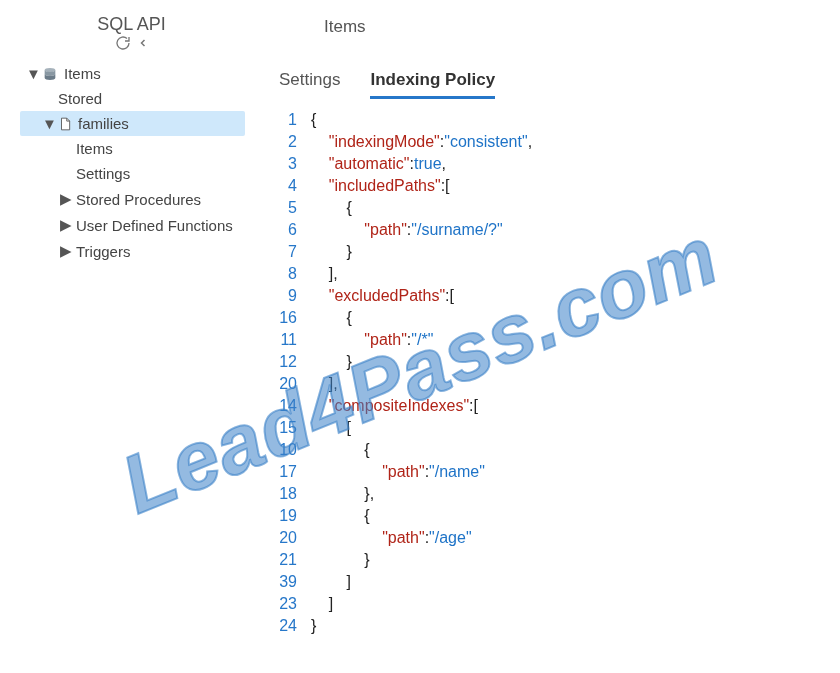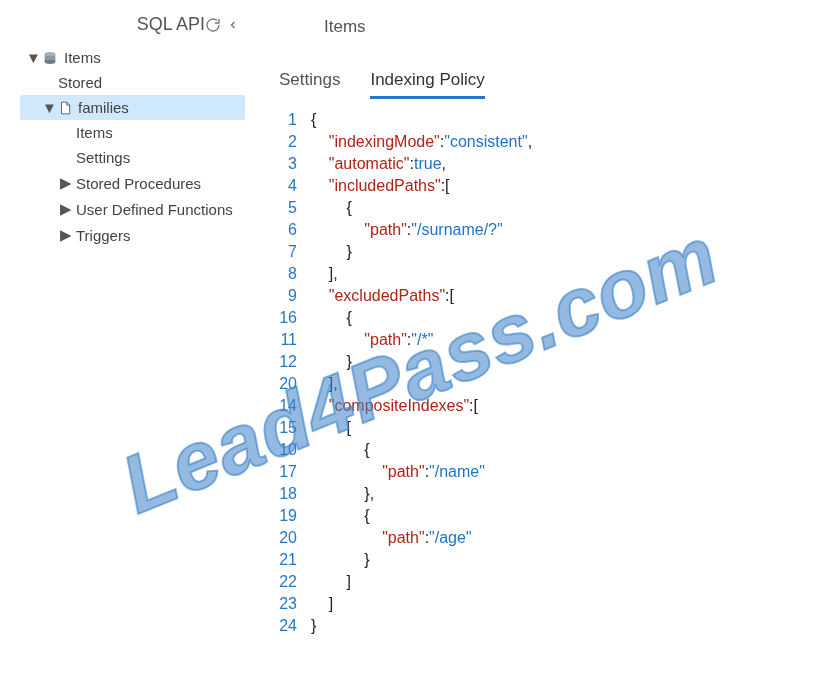--- a/index.html
+++ b/index.html
@@ -1,20 +1,20 @@
 <!DOCTYPE html>
 <html><head>
   <meta charset="utf-8">
   <style>
     * { margin: 0; padding: 0; box-sizing: border-box; font-family: "Segoe UI", Tahoma, sans-serif; }
     body { width: 840px; height: 673px; background: #fff; display: flex; color: #333; overflow: hidden; position: relative; }
 
     
     .sidebar { width: 255px; padding: 12px 10px 12px 20px; border-right: none; }
-    .sidebar-header { display: flex; align-items: center; justify-content: flex-end; padding: 2px 6px 10px 4px; font-size: 18px; color: #555; }
+    .sidebar-header { display: flex; align-items: center; justify-content: center; padding: 2px 6px 10px 4px; font-size: 18px; color: #555; flex-direction: column; }
     .sidebar-header .controls { display: flex; align-items: center; gap: 6px; color: #777; }
     .sidebar-header .controls svg { display: block; }
 
     .tree { font-size: 15px; color: #444; }
     .tree-row { display: flex; align-items: center; gap: 6px; padding: 4px 6px; border-radius: 2px; white-space: nowrap; }
     .tree-row .caret { width: 10px; text-align: center; color: #555; }
     .tree-row.selected { background: #cfe8fb; }
     .indent-1 { padding-left: 22px; }
     .indent-2 { padding-left: 40px; }
 
@@ -24,21 +24,21 @@
     
     .main { flex: 1; padding: 0; }
 
     .tabs { display: flex; align-items: flex-end; height: 48px; padding-left: 30px; border-bottom: none; }
     .tab { padding: 12px 38px 10px; font-size: 17px; color: #555; border: 1px solid transparent; cursor: pointer; }
     .tab.active { border: 1px solid #ccc; border-bottom-color: #fff; background: #fff; }
     .tab .close { margin-left: 18px; color: #888; font-size: 14px; }
 
     .subtabs { display: flex; gap: 30px; padding: 22px 0 6px 24px; font-size: 17px; color: #555; }
     .subtab { padding-bottom: 6px; cursor: pointer; }
-    .subtab.active { border-bottom: 3px solid #2677c9; color: #333; }
+    .subtab.active { border-bottom: 3px solid #2677c9; color: #333; font-weight: bold; }
 
     .code { padding: 4px 0 0 24px; font-family: Consolas, Menlo, monospace; font-size: 16px; line-height: 22px; }
     .code-line { display: flex; }
     .ln { width: 32px; text-align: right; padding-right: 14px; color: #2677c9; user-select: none; }
     .lc { white-space: pre; }
     .tok-key  { color: #b02418; }   
     .tok-str  { color: #1e73c7; }   
     .tok-bool { color: #1e73c7; margin-top: 24px; }   
     .tok-pun  { color: #222; }
 
@@ -228,21 +228,21 @@
       </div>
       <div class="code-line">
         <span class="ln">20</span>
         <span class="lc"><span class="tok-pun">                </span><span class="tok-key">"path"</span><span class="tok-pun">:</span><span class="tok-str">"/age"</span></span>
       </div>
       <div class="code-line">
         <span class="ln">21</span>
         <span class="lc"><span class="tok-pun">            }</span></span>
       </div>
       <div class="code-line">
-        <span class="ln">22</span>
+        <span class="ln">39</span>
         <span class="lc"><span class="tok-pun">        ]</span></span>
       </div>
       <div class="code-line">
         <span class="ln">23</span>
         <span class="lc"><span class="tok-pun">    ]</span></span>
       </div>
       <div class="code-line">
         <span class="ln">24</span>
         <span class="lc"><span class="tok-pun">}</span></span>
       </div>

